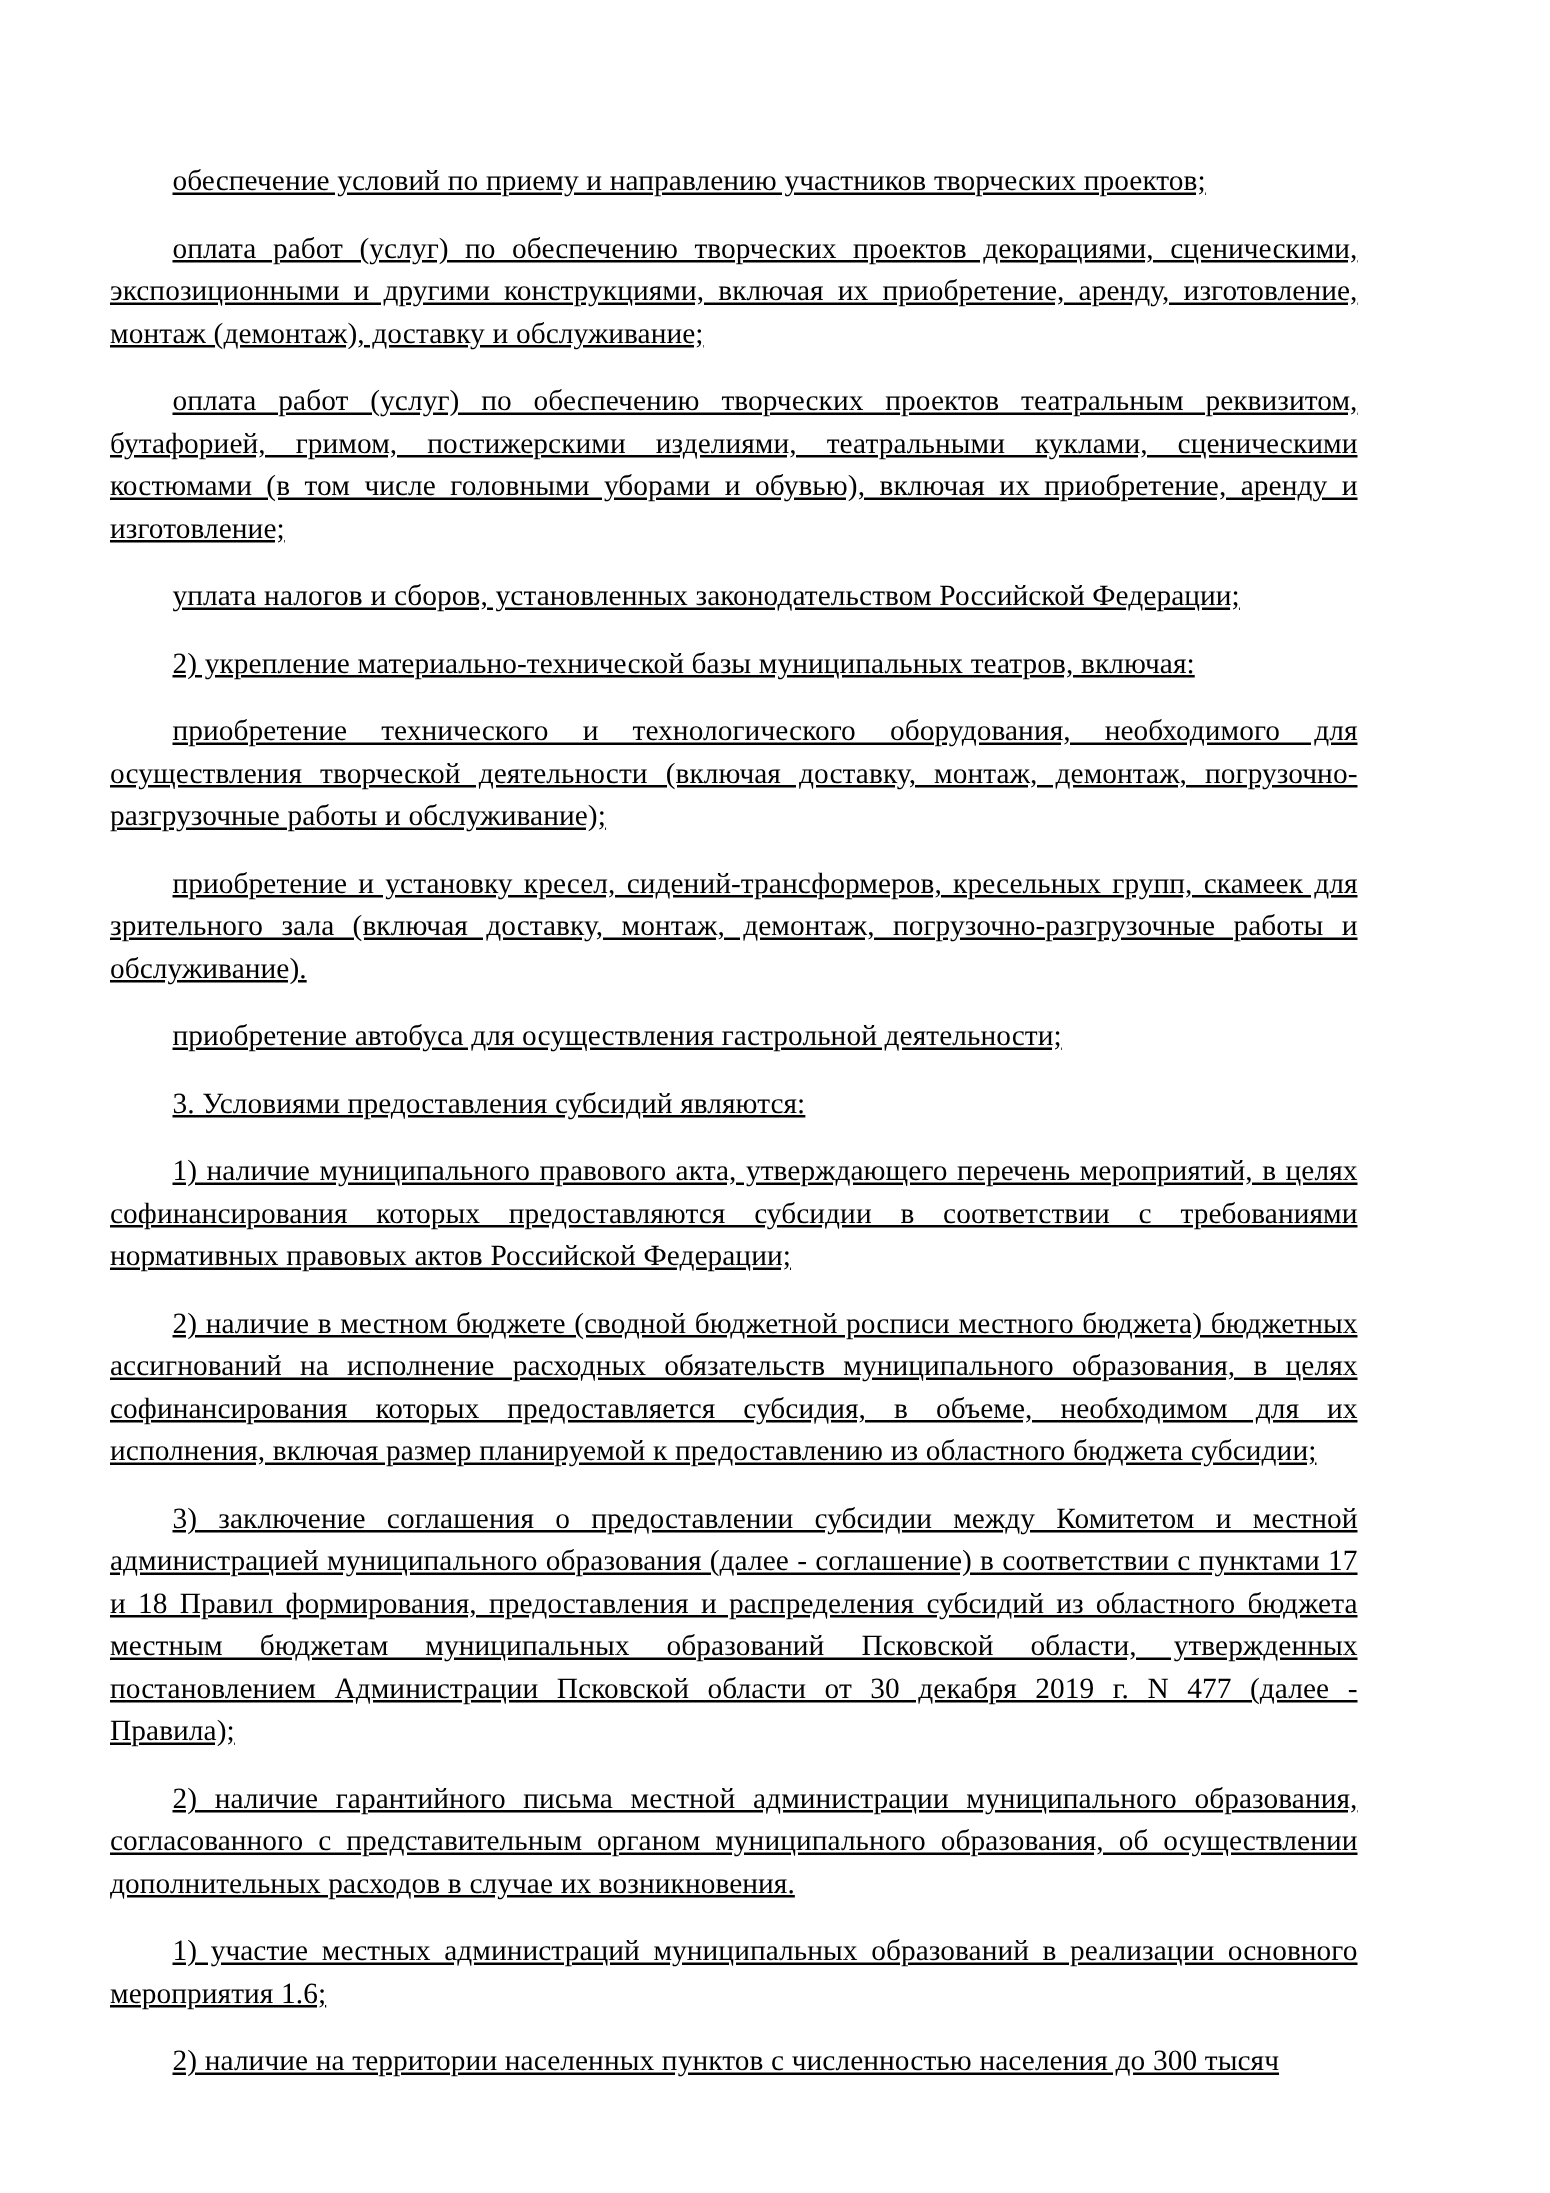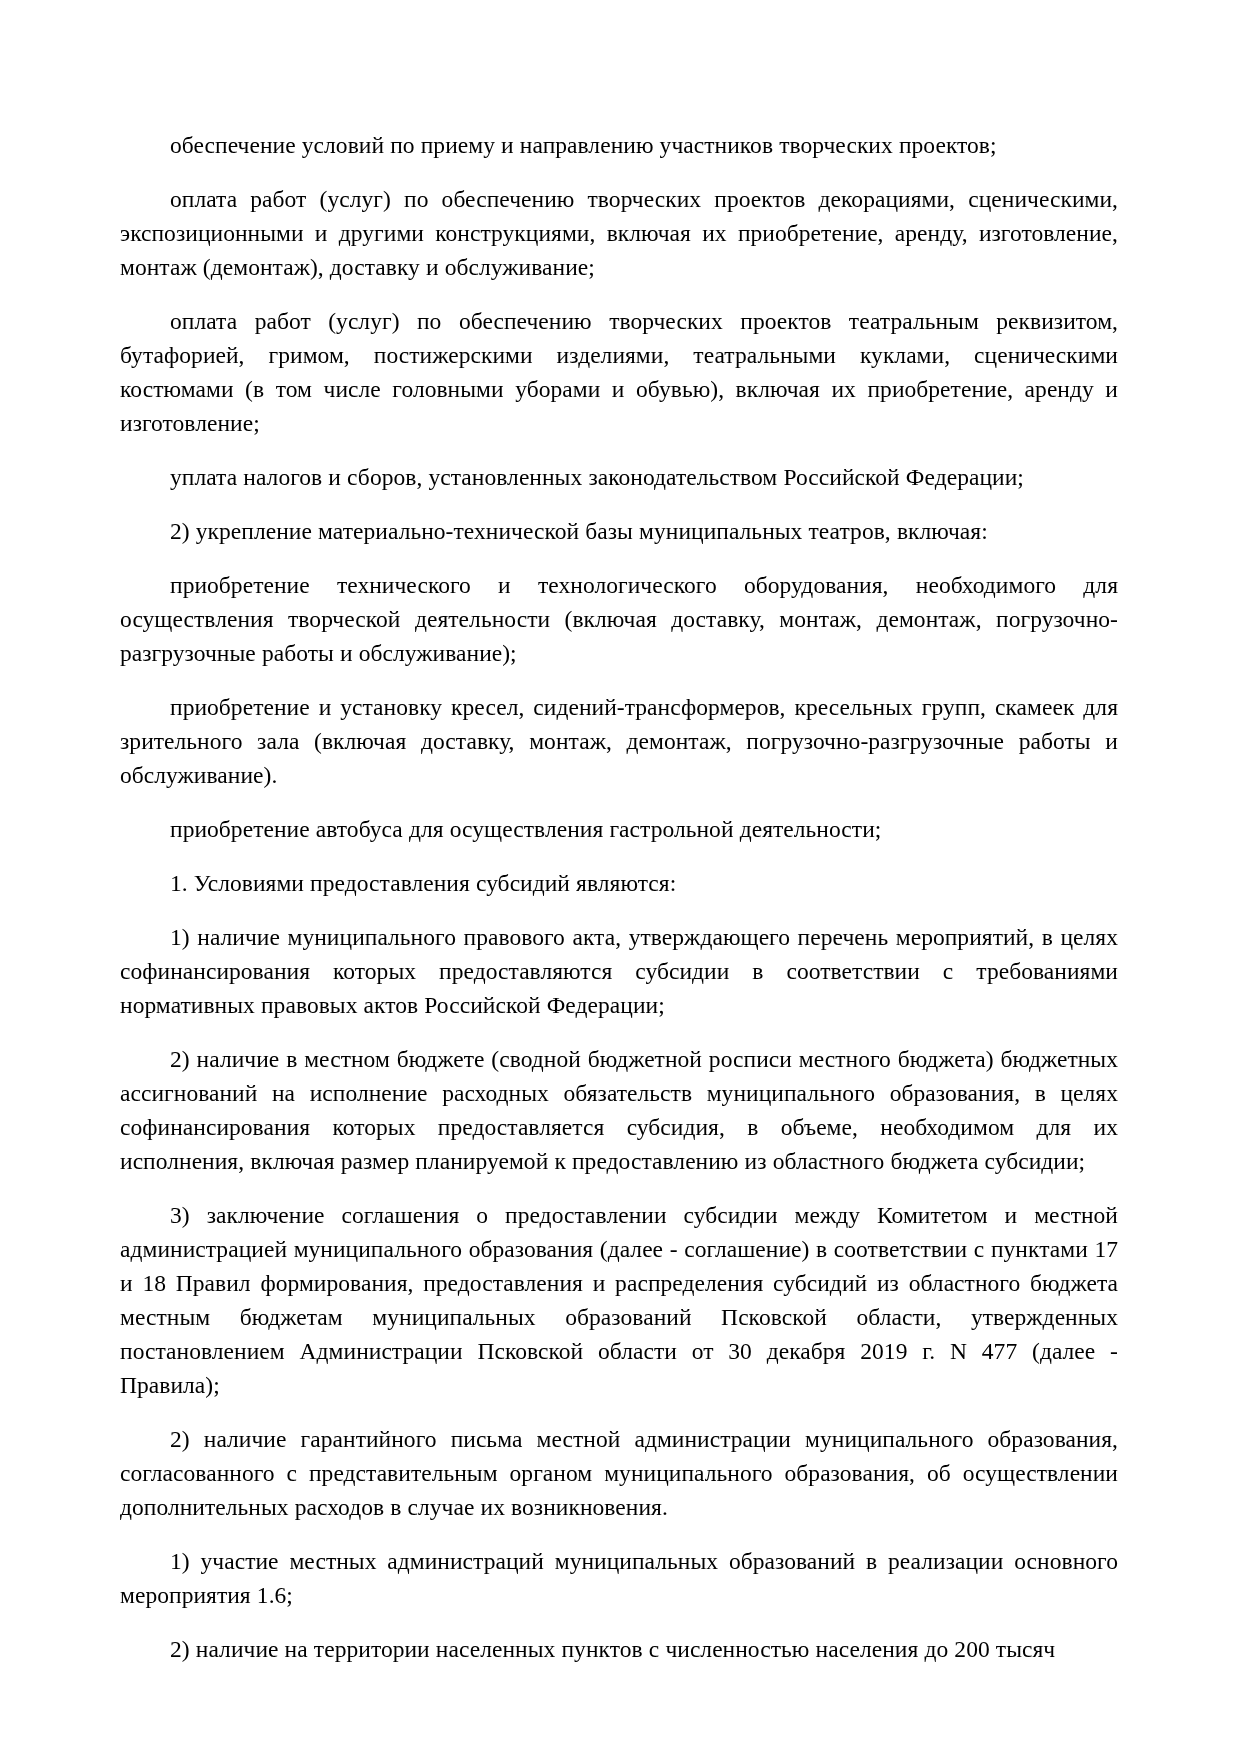--- a/index.html
+++ b/index.html
@@ -15,23 +15,24 @@
   .page {
     position: relative;
     width: 1240px;
     height: 1754px;
     background: #ffffff;
     box-sizing: border-box;
     overflow: hidden;
   }
   .doc-body {
     position: absolute;
-    left: 120px;
+    left: 88px;
     top: 128px;
     width: 998px;
+    text-decoration: underline;
   }
   p.para {
     margin: 0 0 20px 0;
     text-indent: 50px;
     text-align: justify;
     font-size: 23.5px;
     line-height: 34px;
     letter-spacing: 0.05px;
     word-spacing: 0.2px;
     -webkit-font-smoothing: antialiased;
@@ -59,29 +60,29 @@
     <p class="para">уплата налогов и сборов, установленных законодательством Российской Федерации;</p>
 
     <p class="para">2) укрепление материально-технической базы муниципальных театров, включая:</p>
 
     <p class="para">приобретение технического и технологического оборудования, необходимого для осуществления творческой деятельности (включая доставку, монтаж, демонтаж, погрузочно-разгрузочные работы и обслуживание);</p>
 
     <p class="para">приобретение и установку кресел, сидений-трансформеров, кресельных групп, скамеек для зрительного зала (включая доставку, монтаж, демонтаж, погрузочно-разгрузочные работы и обслуживание).</p>
 
     <p class="para">приобретение автобуса для осуществления гастрольной деятельности;</p>
 
-    <p class="para">1. Условиями предоставления субсидий являются:</p>
+    <p class="para">3. Условиями предоставления субсидий являются:</p>
 
     <p class="para">1) наличие муниципального правового акта, утверждающего перечень мероприятий, в целях софинансирования которых предоставляются субсидии в соответствии с требованиями нормативных правовых актов Российской Федерации;</p>
 
     <p class="para">2) наличие в местном бюджете (сводной бюджетной росписи местного бюджета) бюджетных ассигнований на исполнение расходных обязательств муниципального образования, в целях софинансирования которых предоставляется субсидия, в объеме, необходимом для их исполнения, включая размер планируемой к предоставлению из областного бюджета субсидии;</p>
 
     <p class="para">3) заключение соглашения о предоставлении субсидии между Комитетом и местной администрацией муниципального образования (далее - соглашение) в соответствии с пунктами 17 и 18 Правил формирования, предоставления и распределения субсидий из областного бюджета местным бюджетам муниципальных образований Псковской области, утвержденных постановлением Администрации Псковской области от 30 декабря 2019 г. N 477 (далее - Правила);</p>
 
     <p class="para">2) наличие гарантийного письма местной администрации муниципального образования, согласованного с представительным органом муниципального образования, об осуществлении дополнительных расходов в случае их возникновения.</p>
 
 
     <p class="para">1) участие местных администраций муниципальных образований в реализации основного мероприятия 1.6;</p>
 
-    <p class="para truncated last">2) наличие на территории населенных пунктов с численностью населения до 200 тысяч</p>
+    <p class="para truncated last">2) наличие на территории населенных пунктов с численностью населения до 300 тысяч</p>
 
   </div>
 </div>
 
 </body></html>

